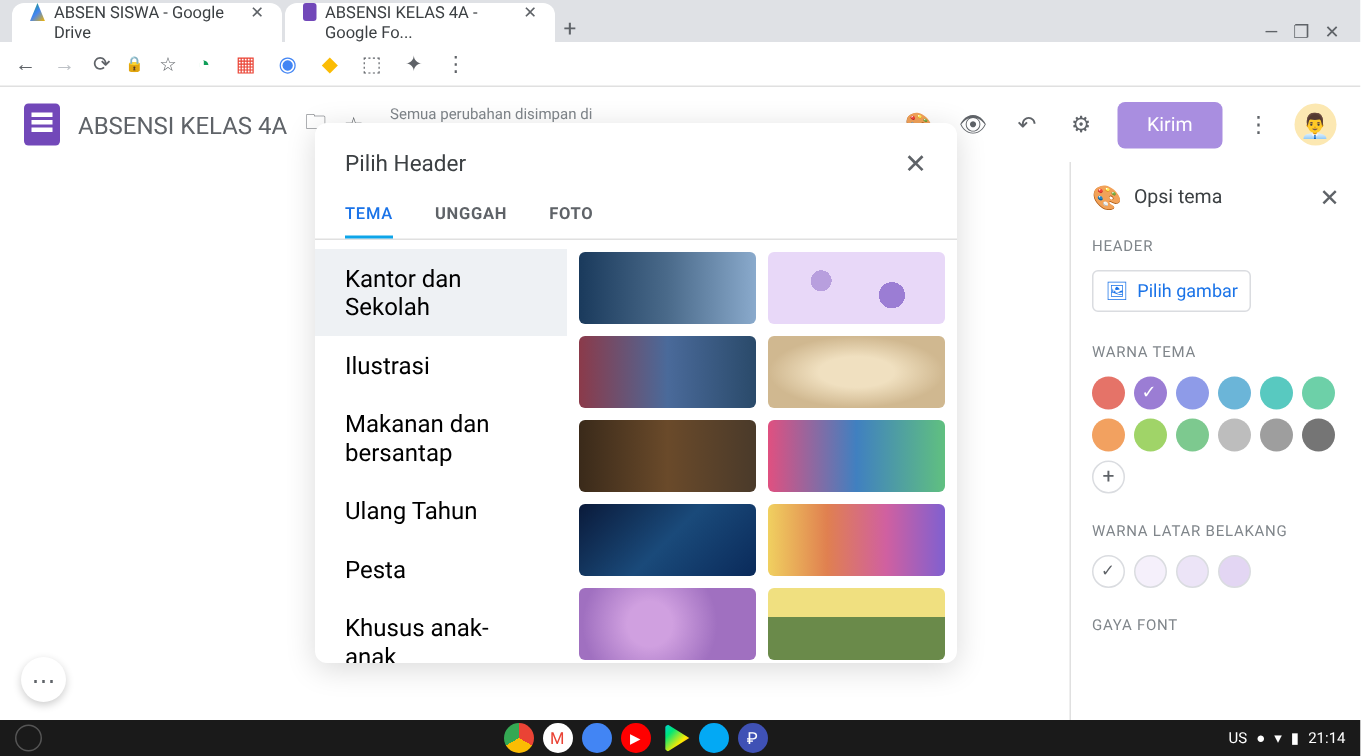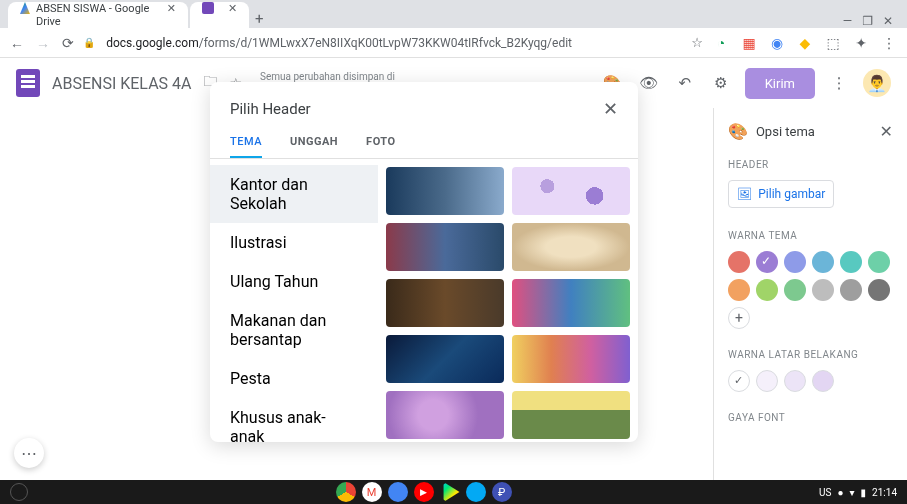--- a/index.html
+++ b/index.html
@@ -76,40 +76,38 @@
 <body>
 
 <div class="browser-top">
   <div class="tab">
     <span class="tab-favicon" style="background:linear-gradient(135deg,#0f9d58,#4285f4,#f4b400);clip-path:polygon(50% 0,100% 100%,0 100%)"></span>
     <span>ABSEN SISWA - Google Drive</span>
     <span class="tab-close">✕</span>
   </div>
   <div class="tab" style="margin-left:2px">
     <span class="tab-favicon" style="background:#7248b9;border-radius:2px"></span>
+    <span>ABSENSI KELAS 4A - Google Fo...</span>
     <span class="tab-close">✕</span>
   </div>
   <div class="new-tab">+</div>
   <div class="win-controls">
     <span>—</span>
     <span>❐</span>
     <span>✕</span>
   </div>
 </div>
 
 <div class="browser-bar">
   <div class="nav-arrows">
     <span class="nav-arrow">←</span>
     <span class="nav-arrow disabled">→</span>
     <span class="nav-arrow">⟳</span>
   </div>
   <span class="lock">🔒</span>
-  <div class="url">
-    <span class="host">docs.google.com</span><span class="path">/forms/d/1WMLwxX7eN8IIXqK00tLvpW73KKW04tIRfvck_B2Kyqg/edit</span>
-  </div>
   <span style="color:#5f6368;font-size:13px">☆</span>
   <div class="toolbar-icons">
     <span class="toolbar-icon" style="color:#0f9d58">◔</span>
     <span class="toolbar-icon" style="color:#ea4335">▦</span>
     <span class="toolbar-icon" style="color:#4285f4">◉</span>
     <span class="toolbar-icon" style="color:#fbbc04">◆</span>
     <span class="toolbar-icon" style="color:#5f6368">⬚</span>
     <span class="toolbar-icon">✦</span>
     <span class="toolbar-icon">⋮</span>
   </div>
@@ -141,22 +139,22 @@
   </div>
   <div class="dialog-tabs">
     <div class="dtab active">TEMA</div>
     <div class="dtab">UNGGAH</div>
     <div class="dtab">FOTO</div>
   </div>
   <div class="dialog-body">
     <div class="cat-list">
       <div class="cat-item active">Kantor dan Sekolah</div>
       <div class="cat-item">Ilustrasi</div>
+      <div class="cat-item">Makanan dan bersantap</div>
       <div class="cat-item">Ulang Tahun</div>
-      <div class="cat-item">Makanan dan bersantap</div>
       <div class="cat-item">Pesta</div>
       <div class="cat-item">Khusus anak-anak</div>
       <div class="cat-item">Pernikahan</div>
 
     </div>
     <div class="img-grid">
       <div class="thumb t0"></div>
       <div class="thumb t1"></div>
       <div class="thumb t2"></div>
       <div class="thumb t3"></div>

